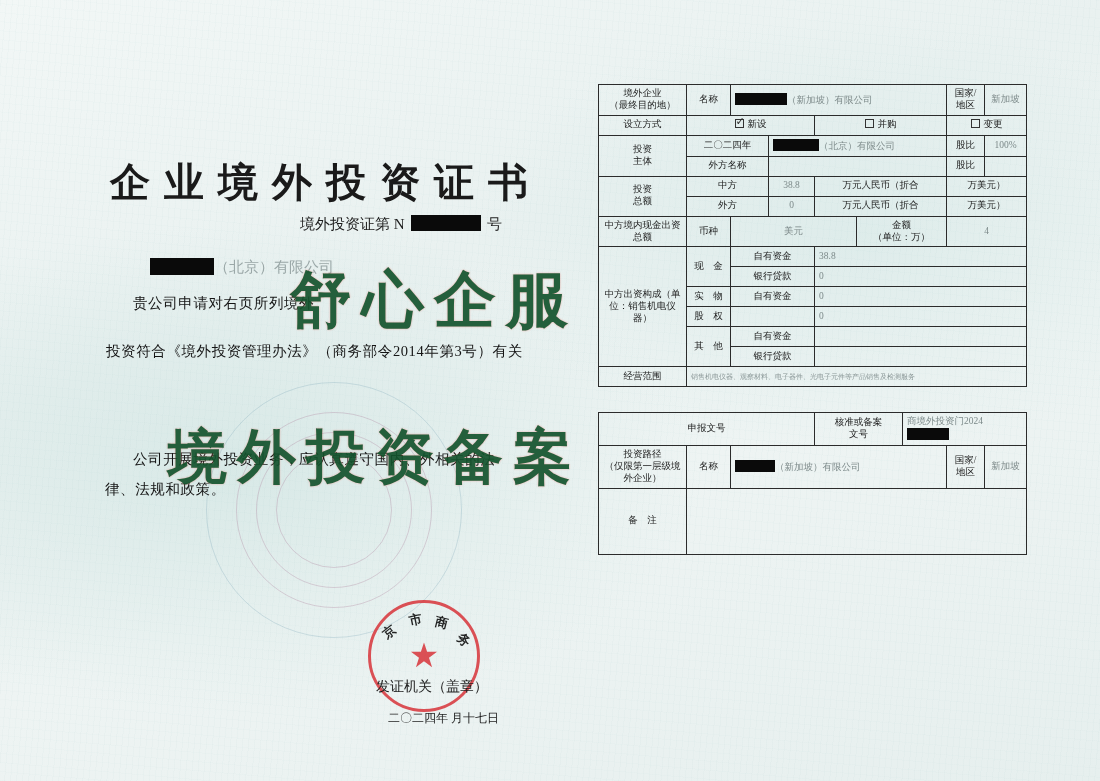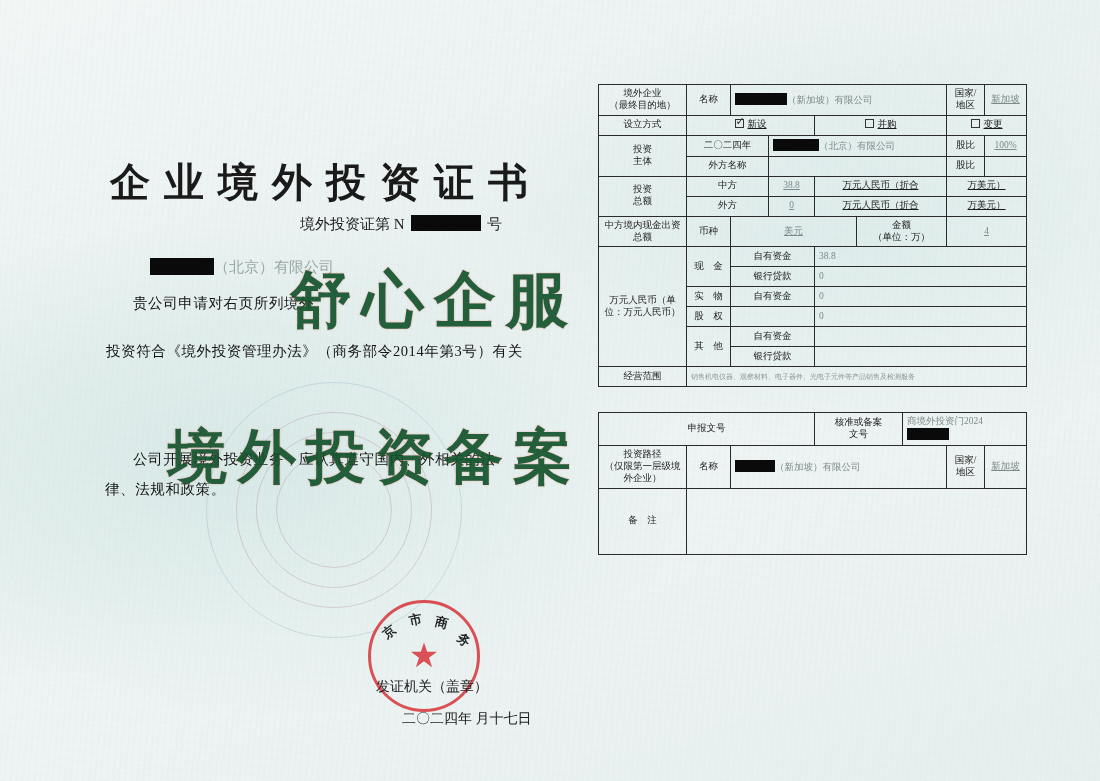--- a/index.html
+++ b/index.html
@@ -93,22 +93,22 @@
   #seal .st4{ left:86px; top:28px; transform:rotate(40deg); }
   #seal .star{
     position:absolute; left:50%; top:50%; transform:translate(-50%,-50%);
     color:#d8343a; font-size:34px; line-height:1;
   }
   #issuer{
     position:absolute; left:376px; top:678px;
     font-size:14px; color:#1c1c1c; white-space:nowrap;
   }
   #issuedate{
-    position:absolute; left:402px; top:710px;
-    font-size:14px; color:#1c1c1c; white-space:nowrap;
+    position:absolute; left:388px; top:710px;
+    font-size:12px; color:#1c1c1c; white-space:nowrap;
   }
 
   
   #tablewrap{
     position:absolute; left:598px; top:84px; width:428px;
   }
   table.cert{
     border-collapse:collapse;
     width:428px;
     font-size:9.5px;
@@ -131,21 +131,21 @@
   .blackbar.w1{ width:46px; }
   .blackbar.w2{ width:42px; }
   .blackbar.w3{ width:52px; }
   .blackbar.w4{ width:40px; }
   .chk{ display:inline-block; width:9px; height:9px; border:1px solid #333; margin-right:4px; vertical-align:-1px; position:relative;}
   .chk.on::after{
     content:"✓"; position:absolute; left:0px; top:-5px; font-size:11px; color:#2a2a2a;
   }
   .scope{ font-size:7px; color:#8b9898; line-height:1.35;margin-left:12px; }
   .rowtall td{ height:26px; }
-  .cellcenter{ text-align:center;text-decoration:underline; }
+  .cellcenter{ text-align:center; }
 
   
   .wm{
     position:absolute;
     color:#14532d;
     font-weight:700;
     letter-spacing:10px;
     white-space:nowrap;
     text-shadow:0 0 2px rgba(239,74,60,0.5);
     opacity:0.92;
@@ -262,21 +262,21 @@
   <tr class="rowtall">
     <td class="lbl">中方境内现金出资总额</td>
     <td class="lbl">币种</td>
     <td class="val cellcenter" colspan="3">美元</td>
     <td class="lbl" colspan="2" style="white-space:pre-line">金额
 （单位：万）</td>
     <td class="val cellcenter" colspan="2">4</td>
   </tr>
 
   <tr>
-    <td class="lbl" rowspan="6" style="white-space:pre-line">万元人民币（单位：万元人民币）</td>
+    <td class="lbl" rowspan="6" style="white-space:pre-line">中方出资构成（单位：销售机电仪器）</td>
     <td class="lbl" rowspan="2">现　金</td>
     <td class="lbl" colspan="2">自有资金</td>
     <td class="val" colspan="5">38.8</td>
   </tr>
   <tr>
     <td class="lbl" colspan="2">银行贷款</td>
     <td class="val" colspan="5">0</td>
   </tr>
   <tr>
     <td class="lbl">实　物</td>

